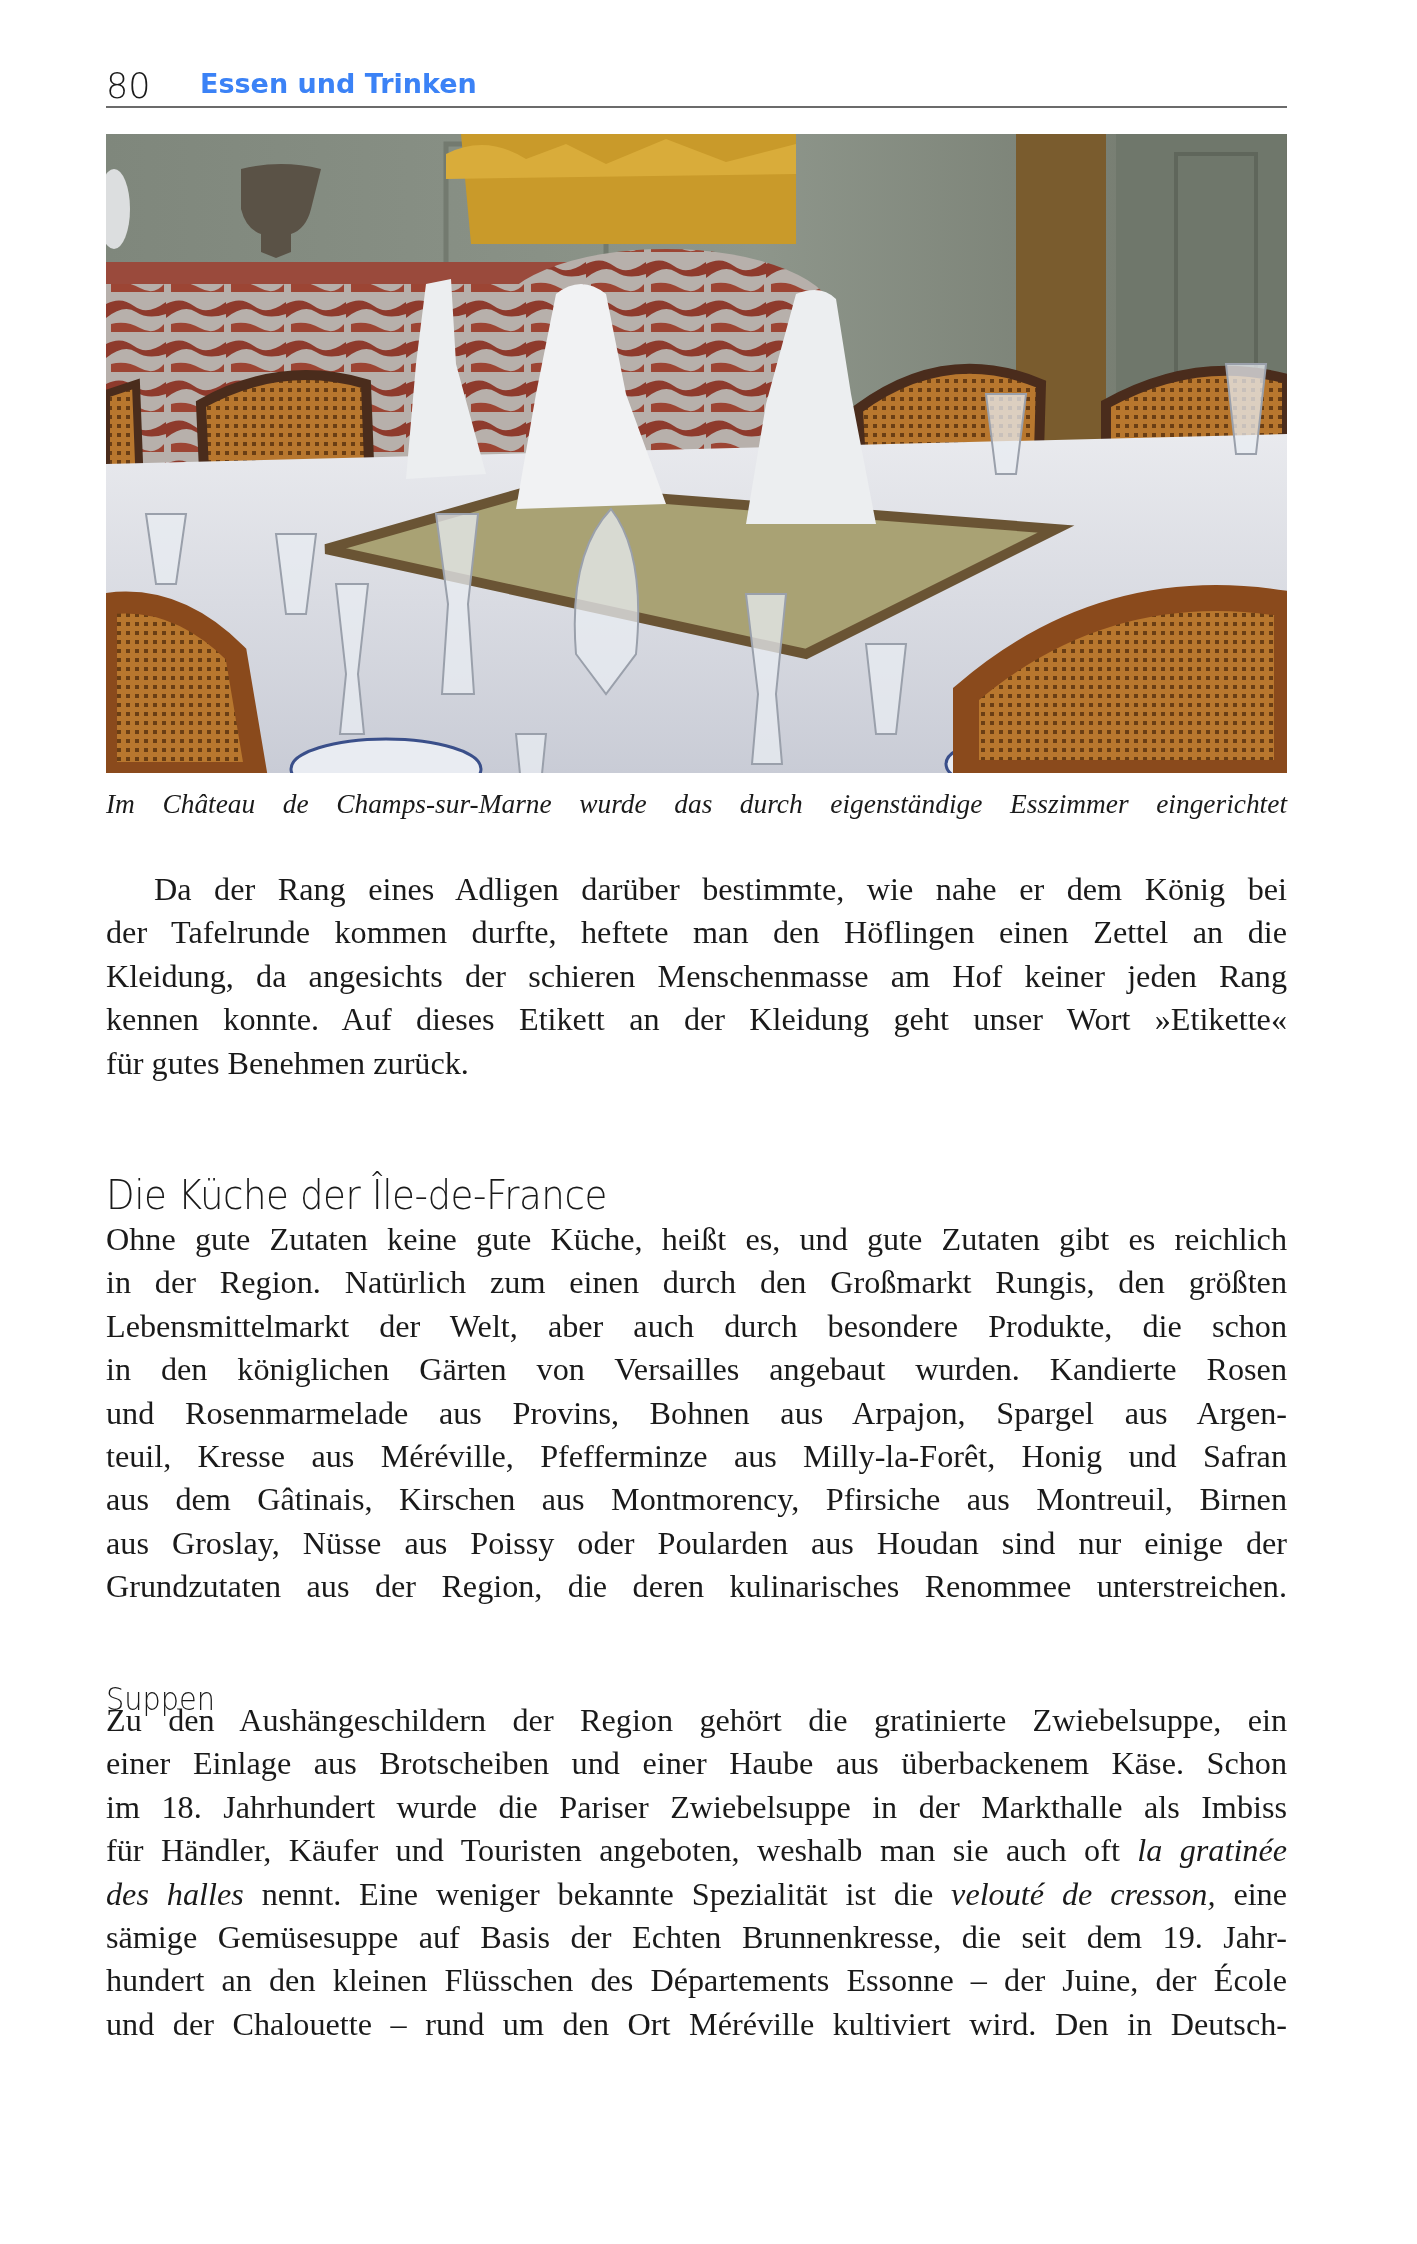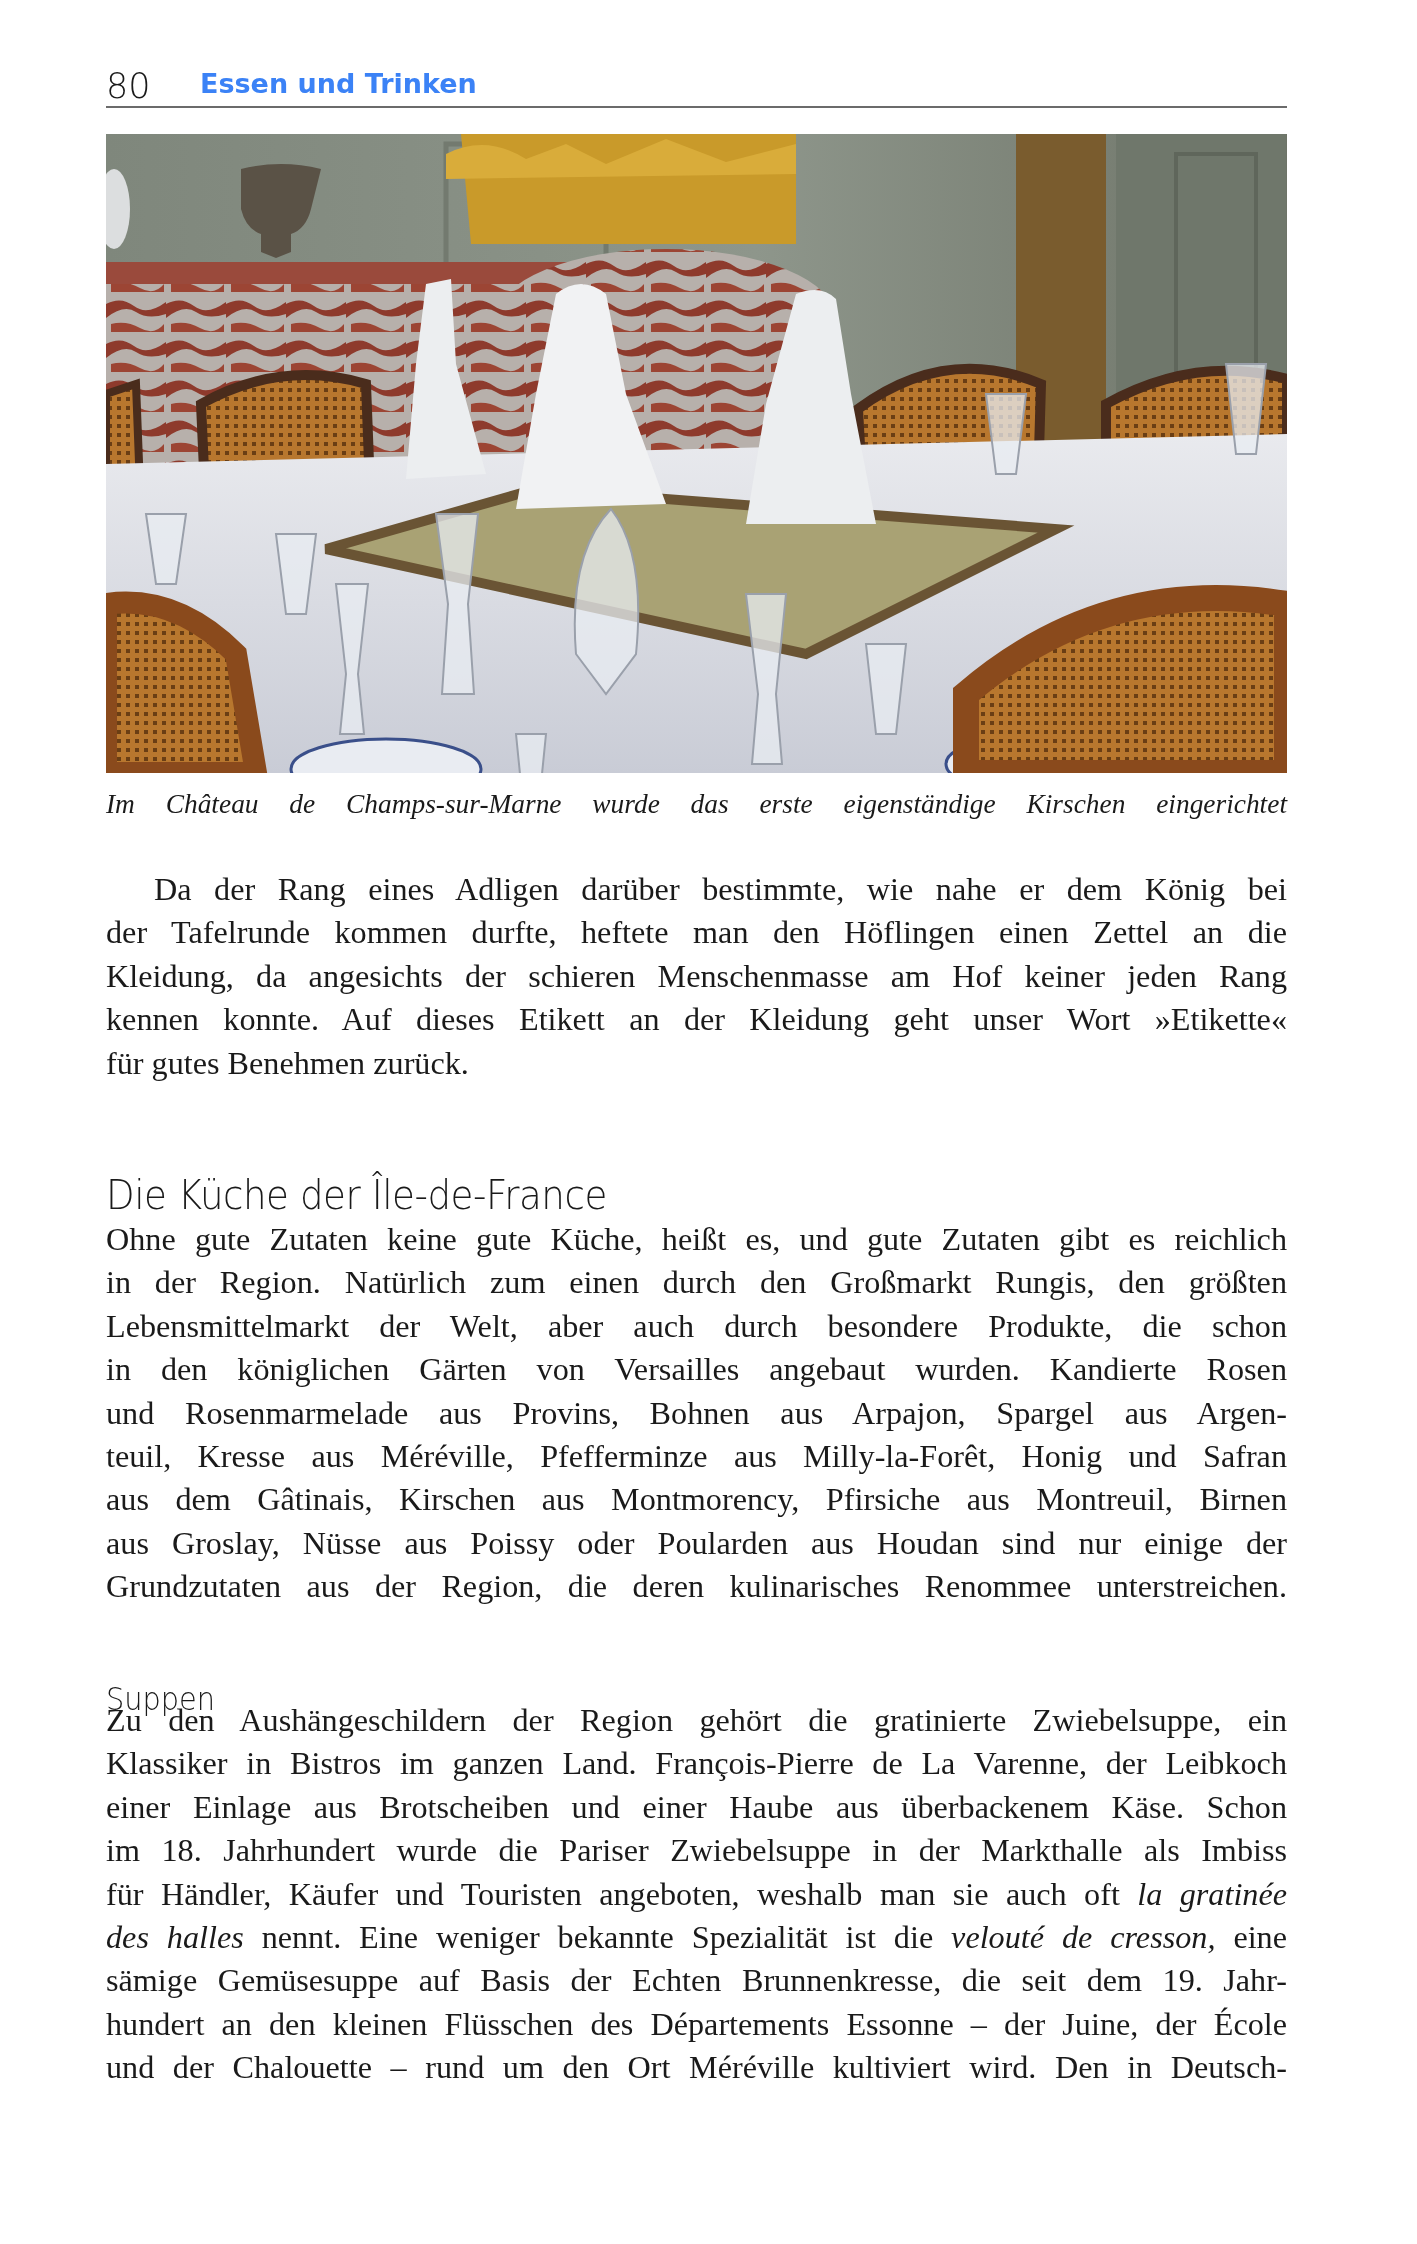--- a/index.html
+++ b/index.html
@@ -109,21 +109,21 @@
       </g>
 
       <ellipse cx="280" cy="635" rx="95" ry="30" fill="#e9ecf2" stroke="#3a4f8a" stroke-width="3"></ellipse>
       <ellipse cx="880" cy="630" rx="40" ry="20" fill="#e9ecf2" stroke="#3a4f8a" stroke-width="3"></ellipse>
 
       <path d="M0 470 Q70 460 130 520 L150 639 L0 639Z" fill="url(#cane)" stroke="#8a4a1c" stroke-width="22"></path>
       <path d="M860 560 Q1000 440 1181 470 L1181 639 L860 639Z" fill="url(#cane)" stroke="#8a4a1c" stroke-width="26"></path>
     </svg>
   </div>
 
-  <div class="caption">Im Château de Champs-sur-Marne wurde das erste eigenständige Kirschen eingerichtet</div>
+  <div class="caption">Im Château de Champs-sur-Marne wurde das durch eigenständige Esszimmer eingerichtet</div>
 
   <p class="body-text para1">
     <span class="line indent">Da der Rang eines Adligen darüber bestimmte, wie nahe er dem König bei</span>
     <span class="line">der Tafelrunde kommen durfte, heftete man den Höflingen einen Zettel an die</span>
     <span class="line">Kleidung, da angesichts der schieren Menschenmasse am Hof keiner jeden Rang</span>
     <span class="line">kennen konnte. Auf dieses Etikett an der Kleidung geht unser Wort »Etikette«</span>
     <span class="line last">für gutes Benehmen zurück.</span>
   </p>
 
   <h2 class="h2">Die Küche der Île-de-France</h2>
@@ -137,21 +137,20 @@
     <span class="line">teuil, Kresse aus Méréville, Pfefferminze aus Milly-la-Forêt, Honig und Safran</span>
     <span class="line">aus dem Gâtinais, Kirschen aus Montmorency, Pfirsiche aus Montreuil, Birnen</span>
     <span class="line">aus Groslay, Nüsse aus Poissy oder Poularden aus Houdan sind nur einige der</span>
     <span class="line">Grundzutaten aus der Region, die deren kulinarisches Renommee unterstreichen.</span>
   </p>
 
   <h3 class="h3">Suppen</h3>
 
   <p class="body-text para3">
     <span class="line">Zu den Aushängeschildern der Region gehört die gratinierte Zwiebelsuppe, ein</span>
-    <span class="line">Klassiker in Bistros im ganzen Land. François-Pierre de La Varenne, der Leibkoch</span>
     <span class="line">einer Einlage aus Brotscheiben und einer Haube aus überbackenem Käse. Schon</span>
     <span class="line">im 18. Jahrhundert wurde die Pariser Zwiebelsuppe in der Markthalle als Imbiss</span>
     <span class="line"><span>für Händler, Käufer und Touristen angeboten, weshalb man sie auch oft </span><em>la gratinée</em></span>
     <span class="line"><em>des halles</em><span> nennt. Eine weniger bekannte Spezialität ist die </span><em>velouté de cresson,</em><span> eine</span></span>
     <span class="line">sämige Gemüsesuppe auf Basis der Echten Brunnenkresse, die seit dem 19. Jahr-</span>
     <span class="line">hundert an den kleinen Flüsschen des Départements Essonne – der Juine, der École</span>
     <span class="line">und der Chalouette – rund um den Ort Méréville kultiviert wird. Den in Deutsch-</span>
   </p>
 
 </div>

